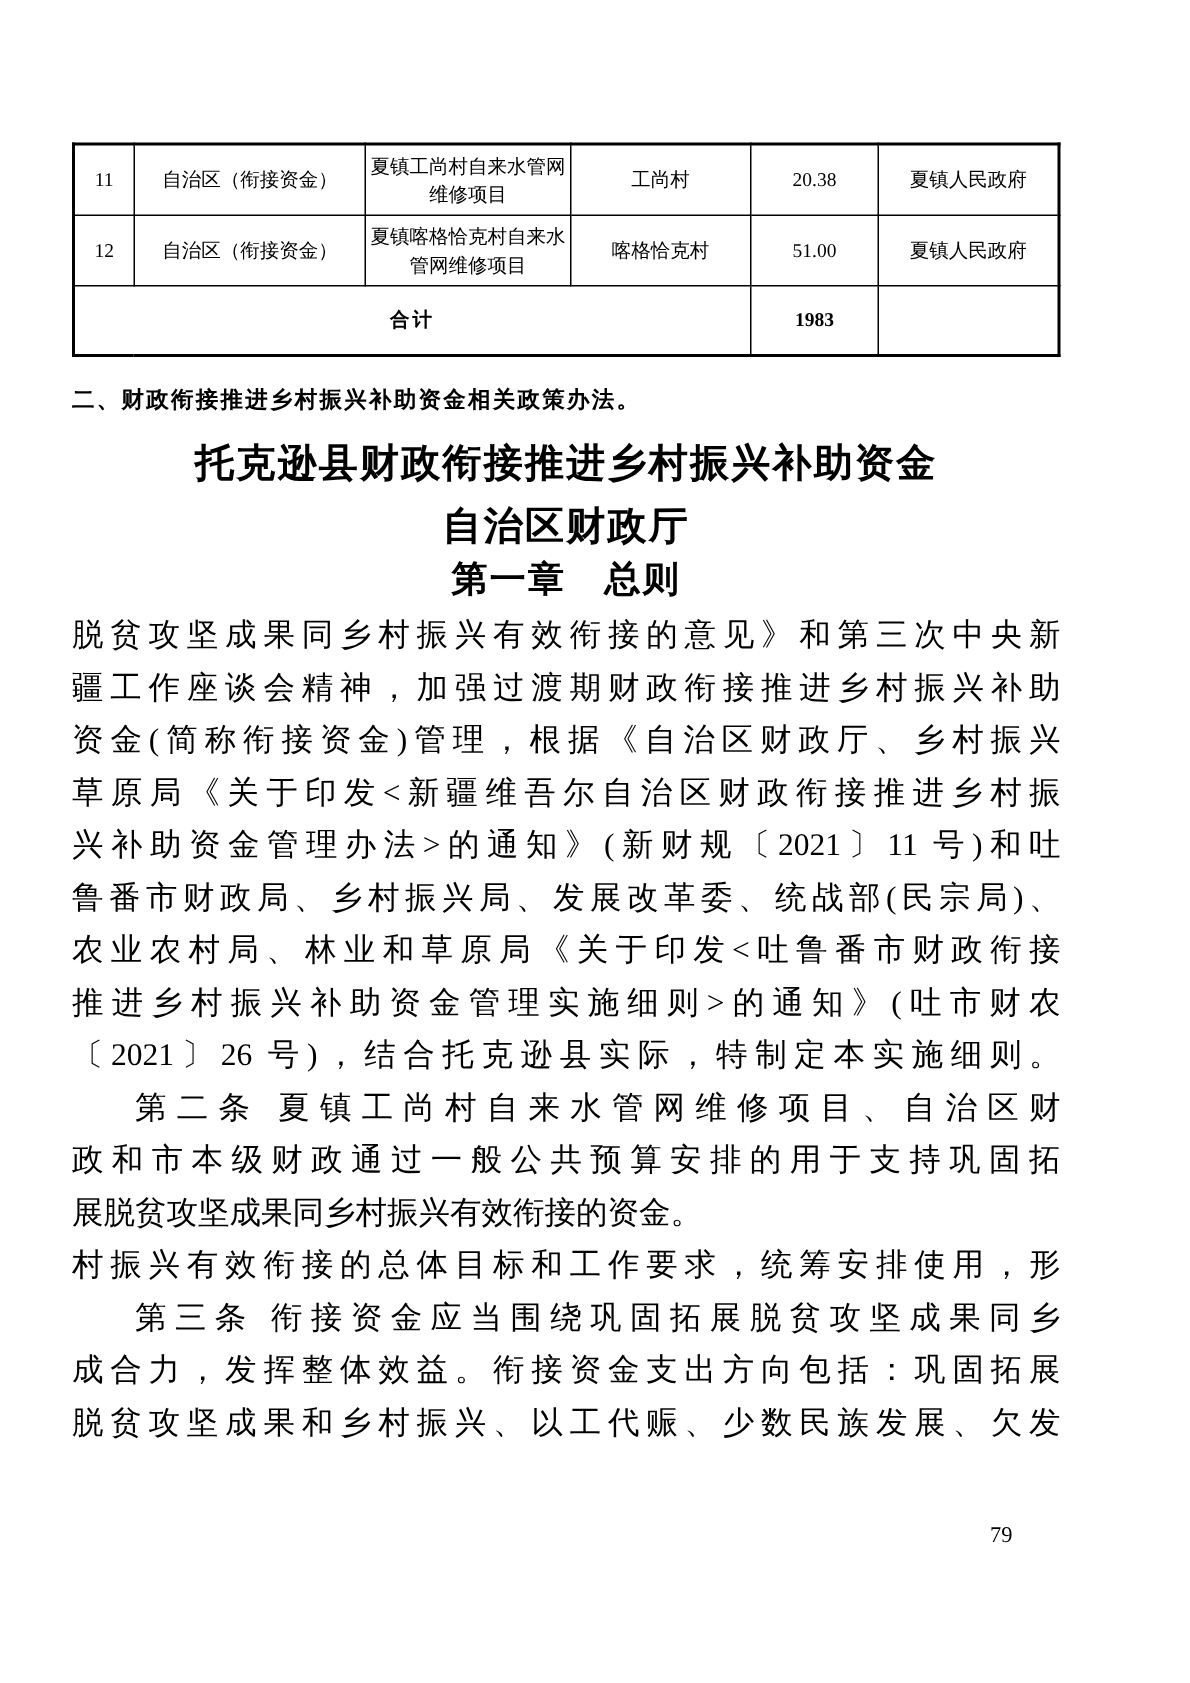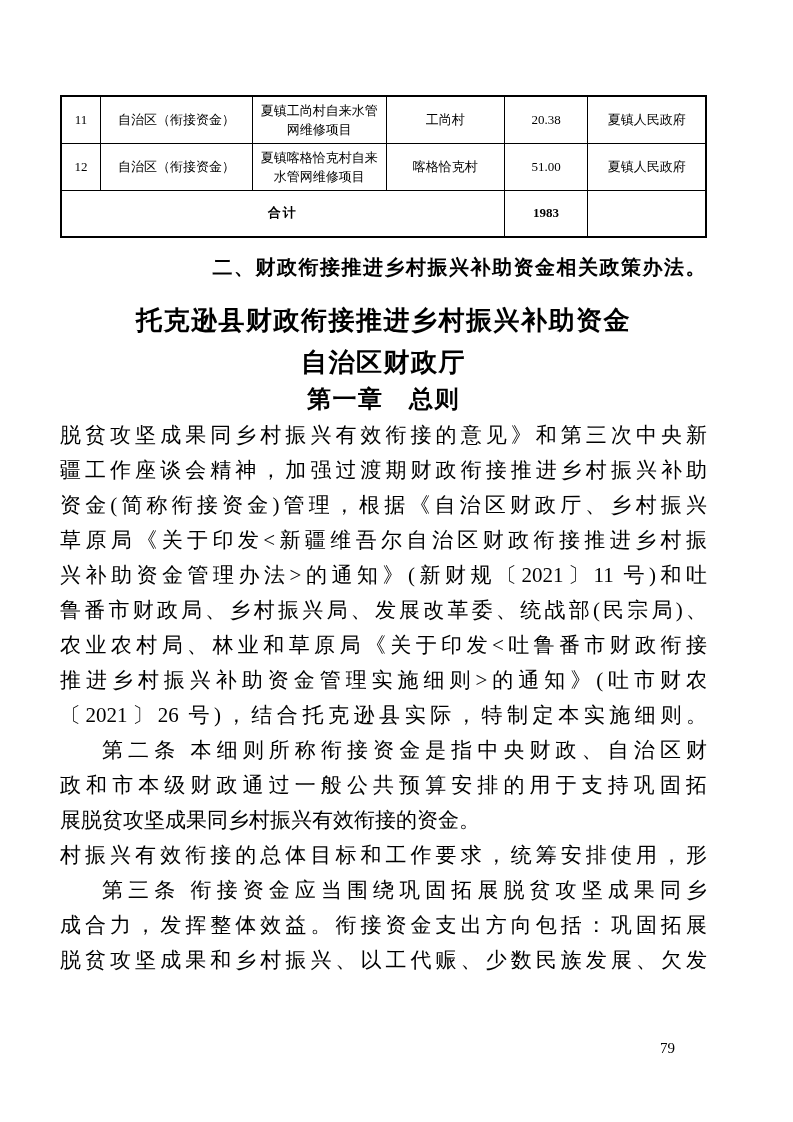--- a/index.html
+++ b/index.html
@@ -4,21 +4,21 @@
 <style>
   html,body { margin:0; padding:0; background:#ffffff; }
   .page {
     position: relative;
     width: 793px; height: 1122px;
     background: #ffffff;
     color: #000;
     font-family: "Liberation Serif", "DejaVu Serif", serif;
     overflow: hidden;
   }
-  .content { padding: 95px 86px 0 60px; }
+  .content { padding: 95px 86px 0 48px; }
 
   
   table.fund-table {
     width: 100%;
     border-collapse: collapse;
     table-layout: fixed;
     border: 2px solid #000;
   }
   table.fund-table td {
     border: 1px solid #000;
@@ -31,29 +31,29 @@
   table.fund-table tr { height: 47px; }
   td.cell-no { font-size: 12px; }
   td.cell-project { font-size: 12px; line-height: 19px; padding: 2px 2px; }
   td.cell-amount { text-align: right; padding-right: 3px; }
   td.cell-total-label { font-weight: bold; font-size: 14px; letter-spacing: 2px; }
   td.cell-total-amount { text-align: right; padding-right: 3px; font-weight: bold; }
 
   
   .section-heading {
     margin-top: 16px;
-    text-align: right;
+    text-align: left;
     font-family: "Liberation Sans", "DejaVu Sans", sans-serif;
     font-weight: bold;
-    font-size: 20px;
+    font-size: 15px;
     letter-spacing: 1.5px;
     line-height: 26px;
   }
   .doc-title {
-    margin-top: 20px;
+    margin-top: 8px;
     text-align: center;
     font-weight: bold;
     font-size: 26px;
     letter-spacing: 1.5px;
     line-height: 42px;
   }
   .chapter-heading {
     margin-top: 2px;
     text-align: center;
     font-weight: bold;
@@ -69,21 +69,21 @@
     line-height: 35px;
     white-space: nowrap;
     text-align: justify;
     text-align-last: justify;
   }
   .line.noj { text-align-last: left; }
   .line.indent { text-indent: 2em; }
 
   .page-number {
     position: absolute;
-    top: 1040px;
+    top: 1016px;
     left: 660px;
     font-size: 15px;
   }
 </style>
 </head>
 <body>
 
 <div class="page">
   <div class="content">
 
@@ -136,21 +136,21 @@
         <div class="line">疆工作座谈会精神，加强过渡期财政衔接推进乡村振兴补助</div>
         <div class="line">资金(简称衔接资金)管理，根据《自治区财政厅、乡村振兴</div>
         <div class="line">草原局《关于印发&lt;新疆维吾尔自治区财政衔接推进乡村振</div>
         <div class="line">兴补助资金管理办法&gt;的通知》(新财规〔2021〕11 号)和吐</div>
         <div class="line">鲁番市财政局、乡村振兴局、发展改革委、统战部(民宗局)、</div>
         <div class="line">农业农村局、林业和草原局《关于印发&lt;吐鲁番市财政衔接</div>
         <div class="line">推进乡村振兴补助资金管理实施细则&gt;的通知》(吐市财农</div>
         <div class="line">〔2021〕26 号)，结合托克逊县实际，特制定本实施细则。</div>
       </div>
       <div>
-        <div class="line indent">第二条 本细则所称衔接资金是指中央财政、自治区财</div>
+        <div class="line indent">第二条 夏镇工尚村自来水管网维修项目、自治区财</div>
         <div class="line">政和市本级财政通过一般公共预算安排的用于支持巩固拓</div>
         <div class="line noj">展脱贫攻坚成果同乡村振兴有效衔接的资金。</div>
       </div>
       <div>
         <div class="line">村振兴有效衔接的总体目标和工作要求，统筹安排使用，形</div>
         <div class="line indent">第三条 衔接资金应当围绕巩固拓展脱贫攻坚成果同乡</div>
         <div class="line">成合力，发挥整体效益。衔接资金支出方向包括：巩固拓展</div>
         <div class="line">脱贫攻坚成果和乡村振兴、以工代赈、少数民族发展、欠发</div>
       </div>
     </div>

